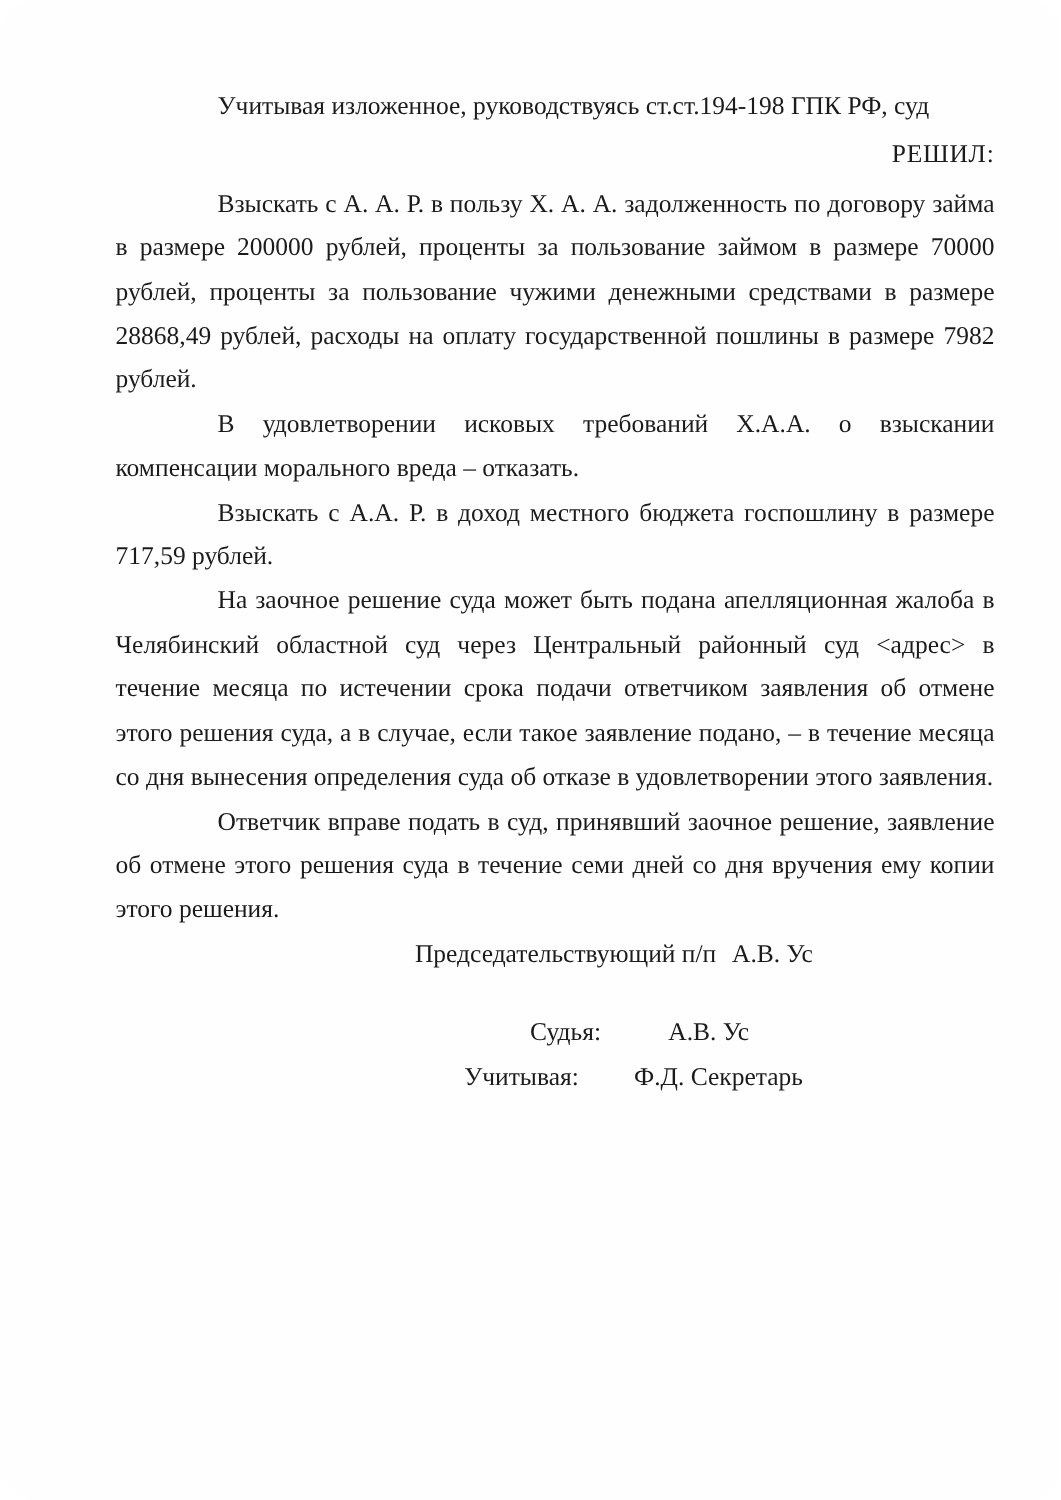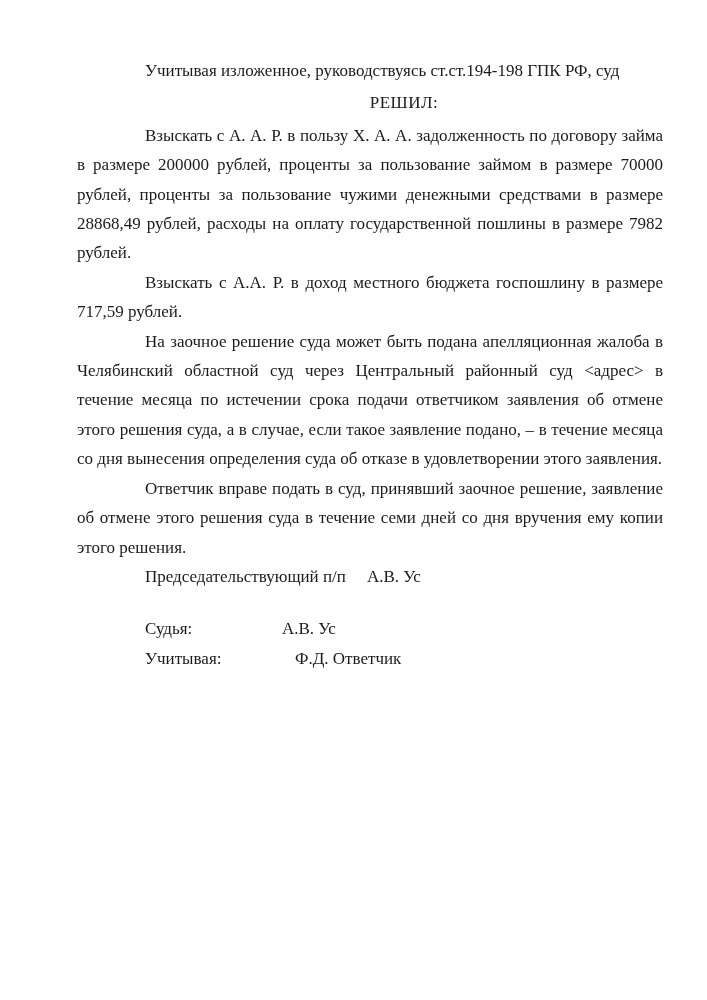--- a/index.html
+++ b/index.html
@@ -25,26 +25,26 @@
     top: 56px;
     width: 586px;
     line-height: 29.4px;
   }
   .content p {
     margin: 0;
     text-indent: 68px;
     text-align: justify;
   }
   p.heading {
-    text-align: center;
+    text-align: right;
     margin: 3px 0;
     letter-spacing: 0.5px;
   }
   p.sig {
-    text-align: left;
+    text-align: center;
   }
   .sig-label {
     display: inline-block;
     text-indent: 0;
   }
   .sig-label.presiding { width: 222px; }
   .sig-label.judge     { width: 137px; margin-top: 23px; }
   .sig-label.secretary { width: 150px; }
 </style>
 </head>
@@ -52,34 +52,35 @@
 
 <div class="page">
   <div class="content">
 
     <p>Учитывая изложенное, руководствуясь ст.ст.194-198 ГПК РФ, суд</p>
 
     <p class="heading">РЕШИЛ:</p>
 
     <p>Взыскать с А. А. Р. в пользу Х. А. А. задолженность по договору займа в размере 200000 рублей, проценты за пользование займом в размере 70000 рублей, проценты за пользование чужими денежными средствами в размере 28868,49 рублей, расходы на оплату государственной пошлины в размере 7982 рублей.</p>
 
+    <p>В удовлетворении исковых требований Х.А.А. о взыскании компенсации морального вреда – отказать.</p>
 
     <p>Взыскать с А.А. Р. в доход местного бюджета госпошлину в размере 717,59 рублей.</p>
 
     <p>На заочное решение суда может быть подана апелляционная жалоба в Челябинский областной суд через Центральный районный суд &lt;адрес&gt; в течение месяца по истечении срока подачи ответчиком заявления об отмене этого решения суда, а в случае, если такое заявление подано, – в течение месяца со дня вынесения определения суда об отказе в удовлетворении этого заявления.</p>
 
     <p>Ответчик вправе подать в суд, принявший заочное решение, заявление об отмене этого решения суда в течение семи дней со дня вручения ему копии этого решения.</p>
 
     <p class="sig">
       <span class="sig-label presiding">Председательствующий п/п</span><span>А.В. Ус</span>
     </p>
 
 
     <p class="sig">
       <span class="sig-label judge">Судья:</span><span>А.В. Ус</span>
     </p>
 
     <p class="sig">
-      <span class="sig-label secretary">Учитывая:</span><span>Ф.Д. Ответчик</span>
+      <span class="sig-label secretary">Учитывая:</span><span>Ф.Д. Секретарь</span>
     </p>
 
   </div>
 </div>
 
 </body></html>

